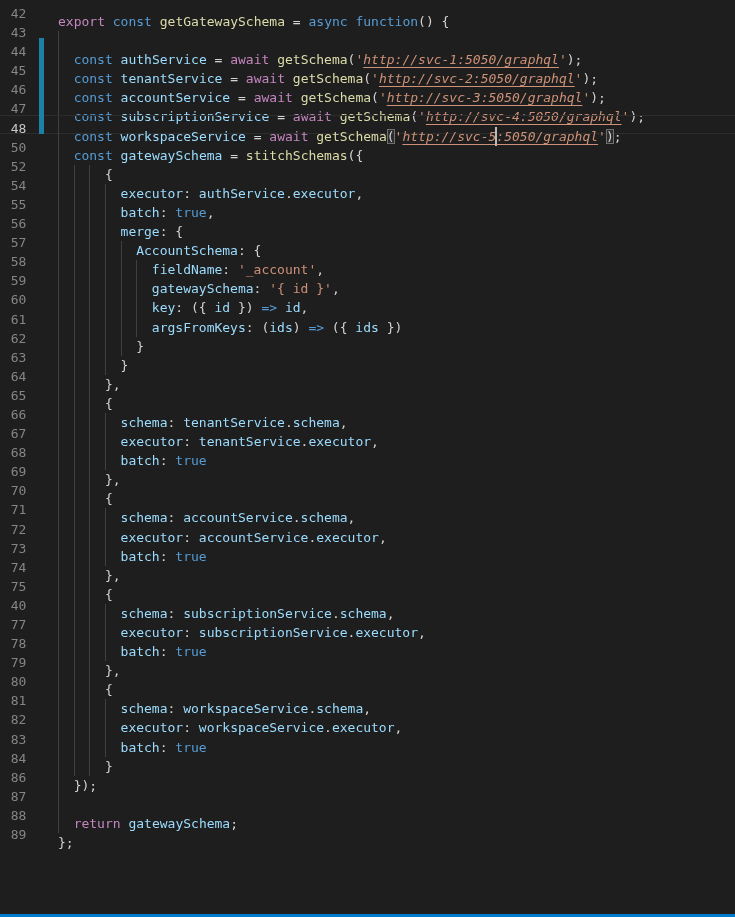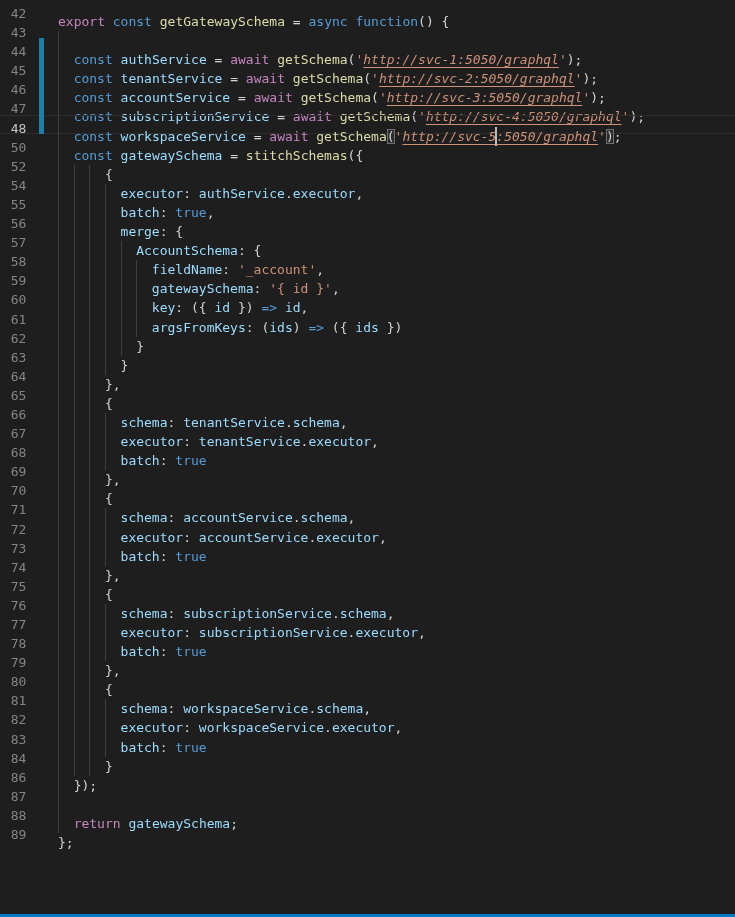--- a/index.html
+++ b/index.html
@@ -71,21 +71,21 @@
       <div class="row"><div class="gutter">66</div><div class="code"><span class="guide"></span><span class="guide"></span><span class="guide"></span><span class="guide"></span><span class="tk tk-v">schema</span><span class="tk tk-p">: </span><span class="tk tk-v">tenantService</span><span class="tk tk-p">.</span><span class="tk tk-v">schema</span><span class="tk tk-p">,</span></div></div>
       <div class="row"><div class="gutter">67</div><div class="code"><span class="guide"></span><span class="guide"></span><span class="guide"></span><span class="guide"></span><span class="tk tk-v">executor</span><span class="tk tk-p">: </span><span class="tk tk-v">tenantService</span><span class="tk tk-p">.</span><span class="tk tk-v">executor</span><span class="tk tk-p">,</span></div></div>
       <div class="row"><div class="gutter">68</div><div class="code"><span class="guide"></span><span class="guide"></span><span class="guide"></span><span class="guide"></span><span class="tk tk-v">batch</span><span class="tk tk-p">: </span><span class="tk tk-k2">true</span></div></div>
       <div class="row"><div class="gutter">69</div><div class="code"><span class="guide"></span><span class="guide"></span><span class="guide"></span><span class="tk tk-p">},</span></div></div>
       <div class="row"><div class="gutter">70</div><div class="code"><span class="guide"></span><span class="guide"></span><span class="guide"></span><span class="tk tk-p">{</span></div></div>
       <div class="row"><div class="gutter">71</div><div class="code"><span class="guide"></span><span class="guide"></span><span class="guide"></span><span class="guide"></span><span class="tk tk-v">schema</span><span class="tk tk-p">: </span><span class="tk tk-v">accountService</span><span class="tk tk-p">.</span><span class="tk tk-v">schema</span><span class="tk tk-p">,</span></div></div>
       <div class="row"><div class="gutter">72</div><div class="code"><span class="guide"></span><span class="guide"></span><span class="guide"></span><span class="guide"></span><span class="tk tk-v">executor</span><span class="tk tk-p">: </span><span class="tk tk-v">accountService</span><span class="tk tk-p">.</span><span class="tk tk-v">executor</span><span class="tk tk-p">,</span></div></div>
       <div class="row"><div class="gutter">73</div><div class="code"><span class="guide"></span><span class="guide"></span><span class="guide"></span><span class="guide"></span><span class="tk tk-v">batch</span><span class="tk tk-p">: </span><span class="tk tk-k2">true</span></div></div>
       <div class="row"><div class="gutter">74</div><div class="code"><span class="guide"></span><span class="guide"></span><span class="guide"></span><span class="tk tk-p">},</span></div></div>
       <div class="row"><div class="gutter">75</div><div class="code"><span class="guide"></span><span class="guide"></span><span class="guide"></span><span class="tk tk-p">{</span></div></div>
-      <div class="row"><div class="gutter">76</div><div class="code"><span class="guide"></span><span class="guide"></span><span class="guide"></span><span class="guide"></span><span class="tk tk-v">schema</span><span class="tk tk-p">: </span><span class="tk tk-v">subscriptionService</span><span class="tk tk-p">.</span><span class="tk tk-v">schema</span><span class="tk tk-p">,</span></div></div>
+      <div class="row"><div class="gutter">40</div><div class="code"><span class="guide"></span><span class="guide"></span><span class="guide"></span><span class="guide"></span><span class="tk tk-v">schema</span><span class="tk tk-p">: </span><span class="tk tk-v">subscriptionService</span><span class="tk tk-p">.</span><span class="tk tk-v">schema</span><span class="tk tk-p">,</span></div></div>
       <div class="row"><div class="gutter">77</div><div class="code"><span class="guide"></span><span class="guide"></span><span class="guide"></span><span class="guide"></span><span class="tk tk-v">executor</span><span class="tk tk-p">: </span><span class="tk tk-v">subscriptionService</span><span class="tk tk-p">.</span><span class="tk tk-v">executor</span><span class="tk tk-p">,</span></div></div>
       <div class="row"><div class="gutter">78</div><div class="code"><span class="guide"></span><span class="guide"></span><span class="guide"></span><span class="guide"></span><span class="tk tk-v">batch</span><span class="tk tk-p">: </span><span class="tk tk-k2">true</span></div></div>
       <div class="row"><div class="gutter">79</div><div class="code"><span class="guide"></span><span class="guide"></span><span class="guide"></span><span class="tk tk-p">},</span></div></div>
       <div class="row"><div class="gutter">80</div><div class="code"><span class="guide"></span><span class="guide"></span><span class="guide"></span><span class="tk tk-p">{</span></div></div>
       <div class="row"><div class="gutter">81</div><div class="code"><span class="guide"></span><span class="guide"></span><span class="guide"></span><span class="guide"></span><span class="tk tk-v">schema</span><span class="tk tk-p">: </span><span class="tk tk-v">workspaceService</span><span class="tk tk-p">.</span><span class="tk tk-v">schema</span><span class="tk tk-p">,</span></div></div>
       <div class="row"><div class="gutter">82</div><div class="code"><span class="guide"></span><span class="guide"></span><span class="guide"></span><span class="guide"></span><span class="tk tk-v">executor</span><span class="tk tk-p">: </span><span class="tk tk-v">workspaceService</span><span class="tk tk-p">.</span><span class="tk tk-v">executor</span><span class="tk tk-p">,</span></div></div>
       <div class="row"><div class="gutter">83</div><div class="code"><span class="guide"></span><span class="guide"></span><span class="guide"></span><span class="guide"></span><span class="tk tk-v">batch</span><span class="tk tk-p">: </span><span class="tk tk-k2">true</span></div></div>
       <div class="row"><div class="gutter">84</div><div class="code"><span class="guide"></span><span class="guide"></span><span class="guide"></span><span class="tk tk-p">}</span></div></div>
       <div class="row"><div class="gutter">86</div><div class="code"><span class="guide"></span><span class="tk tk-p">});</span></div></div>
       <div class="row"><div class="gutter">87</div><div class="code"><span class="guide"></span></div></div>

